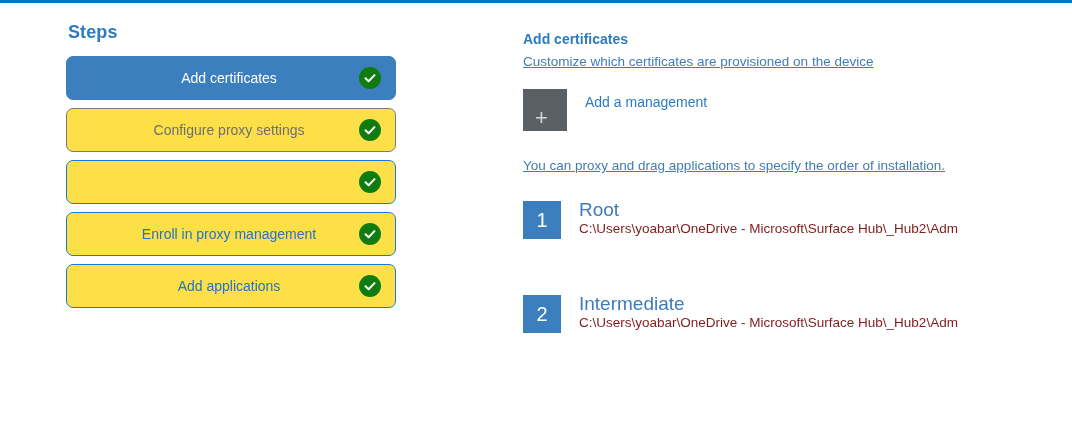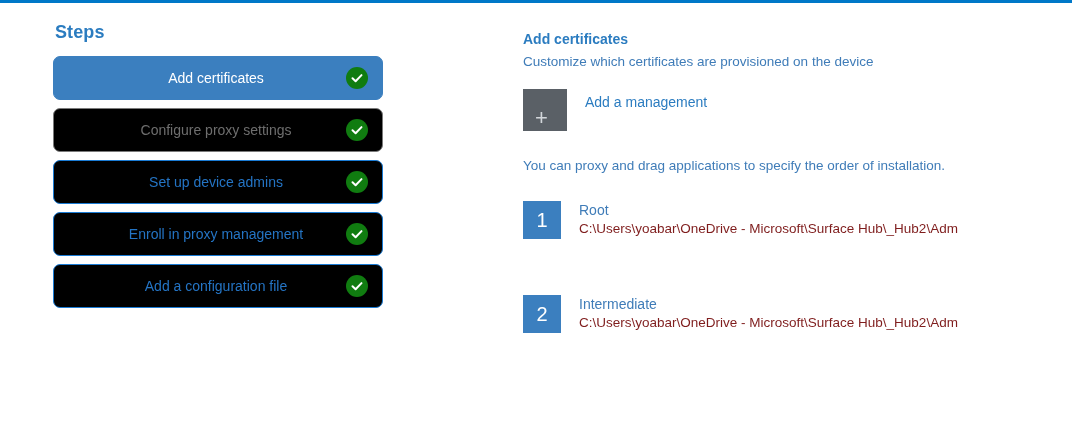--- a/index.html
+++ b/index.html
@@ -21,21 +21,21 @@
     position: absolute;
     left: 0; top: 0;
     width: 1072px;
     height: 3px;
     background: #0078c8;
   }
 
   
   .steps-pane {
     position: absolute;
-    left: 53px;
+    left: 66px;
     top: 22px;
     width: 330px;
   }
   .steps-title {
     font-size: 18px;
     font-weight: bold;
     color: #2b7cc0;
     letter-spacing: 0.1px;
     margin: 0 0 13px 2px;
   }
@@ -43,21 +43,21 @@
     display: flex;
     flex-direction: column;
     gap: 8px;
   }
   .step-item {
     position: relative;
     box-sizing: border-box;
     height: 44px;
     border-radius: 7px;
     border: 1px solid #1a7bd4;
-    background: #000000;
+    background: #fde047;
     display: flex;
     align-items: center;
     justify-content: center;
     cursor: pointer;
   }
   .step-label {
     font-size: 14px;
     color: #2474c4;
     line-height: 1;
     padding-right: 4px;
@@ -102,20 +102,21 @@
     font-weight: bold;
     color: #2b7cc0;
     margin: 0;
     line-height: 19px;
   }
   .section-sub {
     font-size: 13.5px;
     color: #3f7cb8;
     margin: 4px 0 0 0;
     line-height: 18px;
+    text-decoration: underline;
   }
 
   .add-cert-row {
     display: flex;
     align-items: flex-start;
     margin-top: 18px;
   }
   .add-tile {
     width: 44px;
     height: 42px;
@@ -159,21 +160,21 @@
     display: flex;
     align-items: center;
     justify-content: center;
     flex: 0 0 auto;
   }
   .order-text {
     margin-left: 18px;
     white-space: nowrap;
   }
   .order-name {
-    font-size: 14px;
+    font-size: 19px;
     color: #3f7cb8;
     line-height: 18px;
   }
   .order-path {
     font-size: 13.5px;
     color: #7f1d1d;
     line-height: 19px;
   }
 </style>
 </head>
@@ -197,46 +198,45 @@
     <div class="step-item muted">
       <span class="step-label">Configure proxy settings</span>
       <span class="step-check">
         <svg width="14" height="14" viewBox="0 0 14 14">
             <polyline points="2.5,7.3 5.6,10.2 11.5,4.1" fill="none" stroke="#ffffff" stroke-width="2" stroke-linecap="round" stroke-linejoin="round"></polyline>
           </svg>
       </span>
     </div>
 
     <div class="step-item">
-      <span class="step-label">Set up device admins</span>
       <span class="step-check">
         <svg width="14" height="14" viewBox="0 0 14 14">
             <polyline points="2.5,7.3 5.6,10.2 11.5,4.1" fill="none" stroke="#ffffff" stroke-width="2" stroke-linecap="round" stroke-linejoin="round"></polyline>
           </svg>
       </span>
     </div>
 
     <div class="step-item">
       <span class="step-label">Enroll in proxy management</span>
       <span class="step-check">
         <svg width="14" height="14" viewBox="0 0 14 14">
             <polyline points="2.5,7.3 5.6,10.2 11.5,4.1" fill="none" stroke="#ffffff" stroke-width="2" stroke-linecap="round" stroke-linejoin="round"></polyline>
           </svg>
       </span>
     </div>
 
-
     <div class="step-item">
-      <span class="step-label">Add a configuration file</span>
-      <span class="step-check">
-        <svg width="14" height="14" viewBox="0 0 14 14">
-            <polyline points="2.5,7.3 5.6,10.2 11.5,4.1" fill="none" stroke="#ffffff" stroke-width="2" stroke-linecap="round" stroke-linejoin="round"></polyline>
-          </svg>
-      </span>
-    </div>
+      <span class="step-label">Add applications</span>
+      <span class="step-check">
+        <svg width="14" height="14" viewBox="0 0 14 14">
+            <polyline points="2.5,7.3 5.6,10.2 11.5,4.1" fill="none" stroke="#ffffff" stroke-width="2" stroke-linecap="round" stroke-linejoin="round"></polyline>
+          </svg>
+      </span>
+    </div>
+
 
 
   </div>
 </div>
 
 <div class="detail-pane">
 
   <div>
     <h2 class="section-heading">Add certificates</h2>
     <p class="section-sub">Customize which certificates are provisioned on the device</p>

